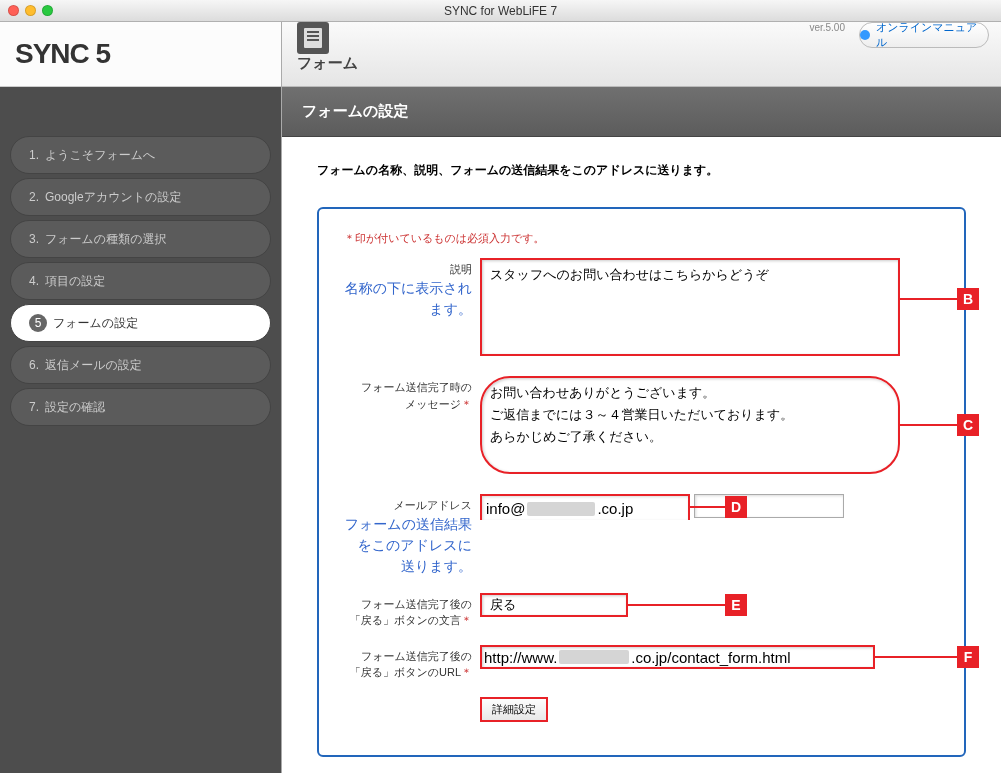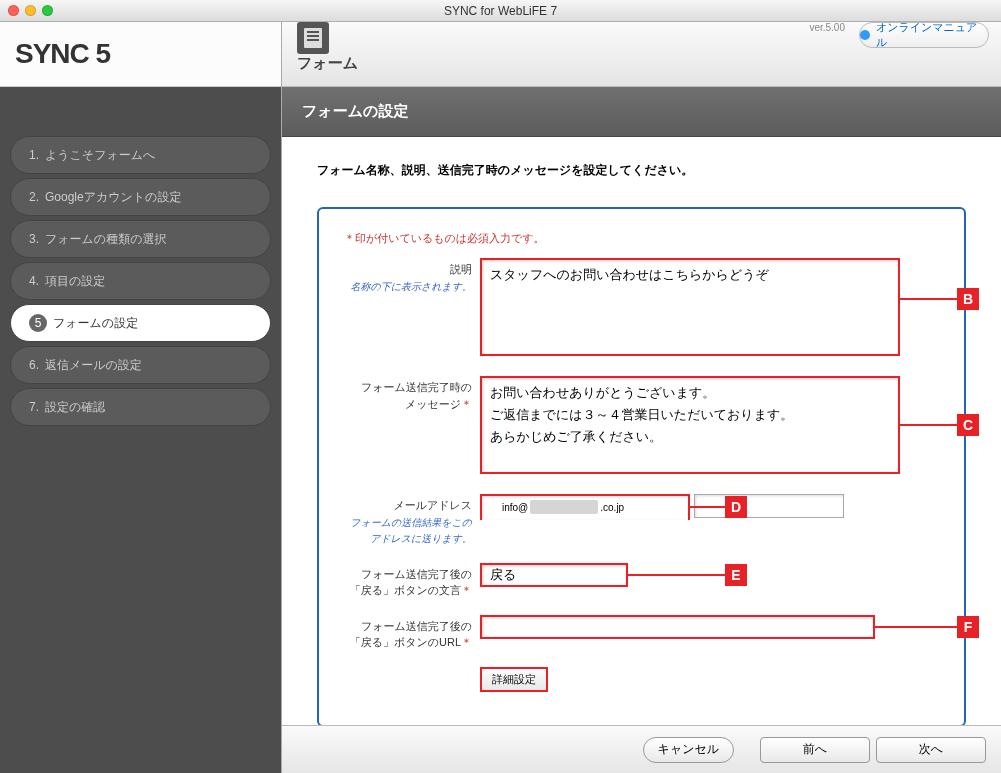--- a/index.html
+++ b/index.html
@@ -216,21 +216,21 @@
     }
     .label-col {
       width: 128px;
       text-align: right;
       font-size: 11px;
       line-height: 1.5;
       padding-top: 3px;
     }
     .label-main { color: #333; }
     .req { color: #cc3333; }
-    .label-hint { color: #3366cc; font-size: 10px; font-style: italic; }
+    .label-hint { color: #3366cc; font-size: 14px; }
     .input-col {
       position: relative;
     }
     .text-input {
       border: 2px solid #e82127;
       font-size: 13px;
       padding: 4px 8px;
       background: #fff;
       box-shadow: inset 1px 1px 3px rgba(0,0,0,0.2);
     }
@@ -249,23 +249,23 @@
     .redact {
       display: inline-block;
       height: 14px;
       background: #d5d5d5;
       vertical-align: middle;
       border-radius: 2px;
       filter: blur(0.5px);
     }
     .input-overlay {
       position: absolute;
-      left: 20px;
+      left: 4px;
       top: 4px;
-      font-size: 10px;
+      font-size: 15px;
       display: flex;
       align-items: center;
       gap: 2px;
       pointer-events: none;
     }
     .callout {
       position: absolute;
       width: 22px;
       height: 22px;
       background: #e82127;
@@ -371,21 +371,21 @@
       <div class="version">ver.5.00</div>
       <div class="online-manual-btn">
         <span class="online-dot"></span>
         <span>オンラインマニュアル</span>
       </div>
     </div>
 
     <div class="section-header">フォームの設定</div>
 
     <div class="content-scroll">
-      <div class="instruction">フォーム名称、説明、送信完了時のメッセージを設定してください。</div>
+      <div class="instruction">フォームの名称、説明、フォームの送信結果をこのアドレスに送ります。</div>
 
       <div class="form-box">
         <div class="required-note">＊印が付いているものは必須入力です。</div>
 
 
         <div class="form-row">
           <div class="label-col">
             <span class="label-main">説明</span><br>
             <span class="label-hint">名称の下に表示されます。</span>
           </div>
@@ -395,21 +395,21 @@
             <div class="callout" style="left:477px; top:30px;">B</div>
           </div>
         </div>
 
         <div class="form-row">
           <div class="label-col">
             <span class="label-main" style="white-space:pre-line;">フォーム送信完了時の
 メッセージ</span><span class="req">＊</span>
           </div>
           <div class="input-col">
-            <textarea class="text-input ta w-wide" style="height: 98px;">お問い合わせありがとうございます。
+            <textarea class="text-input ta w-wide" style="height: 98px; border-radius: 30px;">お問い合わせありがとうございます。
 ご返信までには３～４営業日いただいております。
 あらかじめご了承ください。</textarea>
             <div class="callout-line" style="left:420px; top:48px; width:57px;"></div>
             <div class="callout" style="left:477px; top:38px;">C</div>
           </div>
         </div>
 
         <div class="form-row">
           <div class="label-col">
             <span class="label-main">メールアドレス</span><br>
@@ -443,37 +443,37 @@
         </div>
 
         <div class="form-row">
           <div class="label-col">
             <span class="label-main" style="white-space:pre-line;">フォーム送信完了後の
 「戻る」ボタンのURL</span><span class="req">＊</span>
           </div>
           <div class="input-col">
             <div style="position:relative; display:inline-block;">
               <input type="text" class="text-input w-url" style="height: 24px;">
+              <div class="input-overlay">
+                <span>http://www.</span>
+                <span class="redact" style="width:70px;"></span>
+                <span>.co.jp/contact_form.html</span>
+              </div>
             </div>
             <div class="callout-line" style="left:395px; top:11px; width:82px;"></div>
             <div class="callout" style="left:477px; top:1px;">F</div>
           </div>
         </div>
 
         <div class="form-row" style="margin-bottom:8px;">
           <div class="label-col"></div>
           <div class="input-col" style="position:relative;">
             <span class="detail-btn">詳細設定</span>
             
             
           </div>
         </div>
       </div>
 
     </div>
 
-    <div class="footer-bar">
-      <button class="footer-btn cancel">キャンセル</button>
-      <button class="footer-btn wide">前へ</button>
-      <button class="footer-btn wide">次へ</button>
-    </div>
   </div>
 </div>
 
 </body></html>

